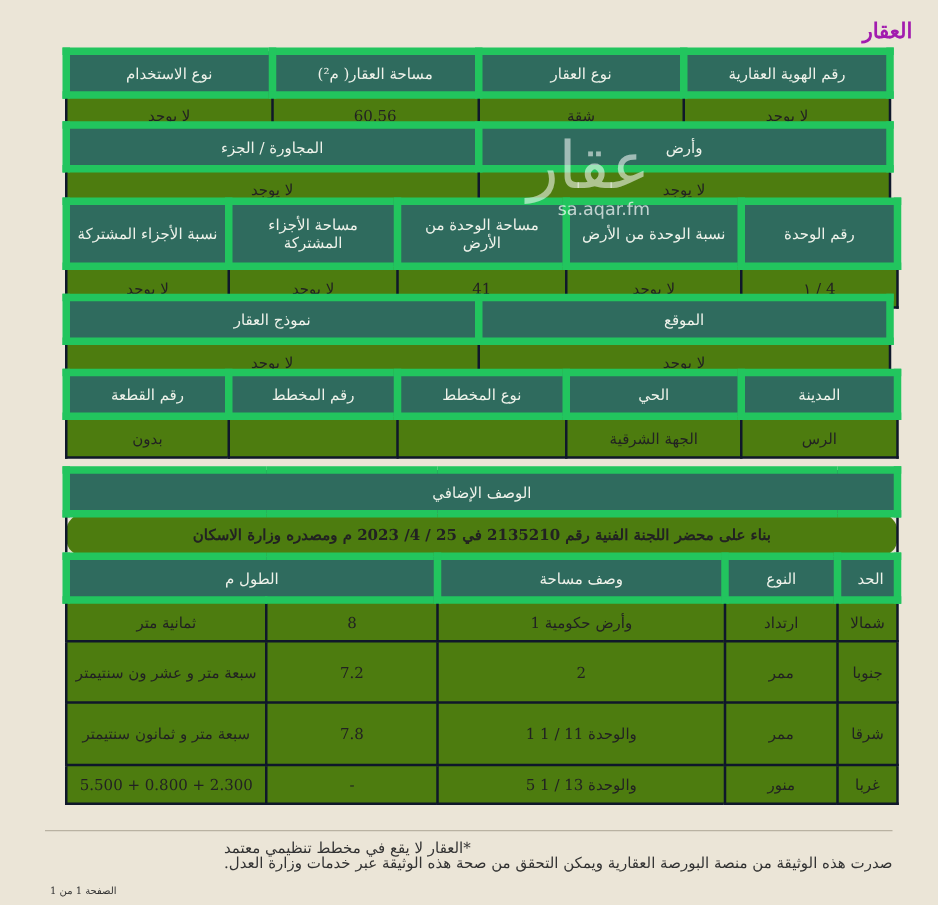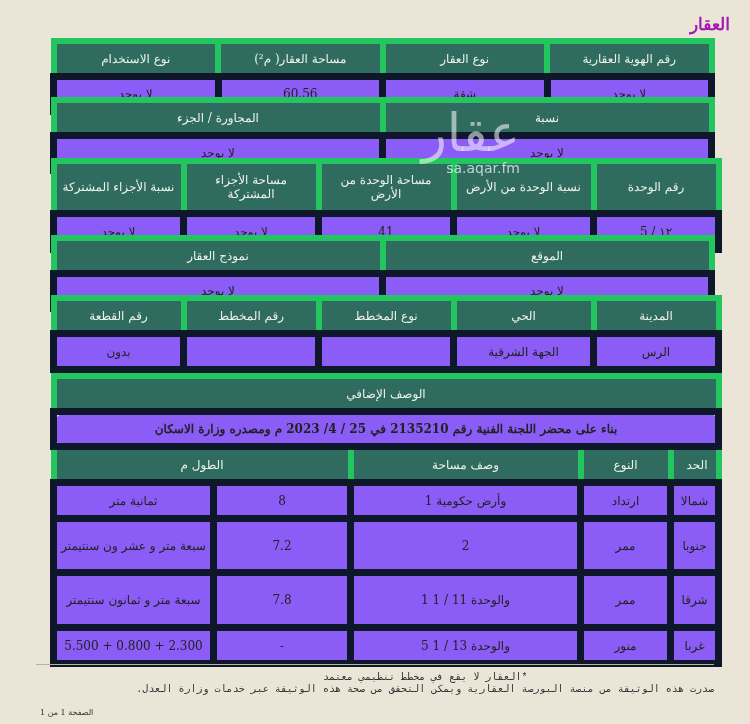--- a/index.html
+++ b/index.html
@@ -16,22 +16,22 @@
   table.grid {
     position:absolute; left:50px; width:665px;
     border-collapse:collapse; table-layout:fixed; direction:rtl;
   }
   table.grid th {
     background:#2f6b5e; color:#eef2ea; font-weight:normal;
     font-size:12px; text-align:center; padding:0 4px; line-height:14px;
     border:6px solid #22c55e;
   }
   table.grid td {
-    background:#8b5cf6; color:#222; font-size:12px; text-align:center;
-    border:7px solid #0f172a; padding:0 4px; line-height:14px;
+    background:#4d7c0f; color:#222; font-size:12px; text-align:center;
+    border:2px solid #0f172a; padding:0 4px; line-height:14px;
   }
   table.grid th.th-right { text-align:right; padding-right:8px; }
   .desc-title { font-size:13px; }
   .desc-text { font-size:13px; font-weight:bold;border-radius:14px; }
 
   #t1 { top:38px; } #t1 th { height:29px; } #t1 td { height:28px; }
   #t2 { top:97px; } #t2 th { height:29px; } #t2 td { height:28px; }
   #t3 { top:158px; } #t3 th { height:46px; } #t3 td { height:29px; }
   #t4 { top:235px; } #t4 th { height:29px; } #t4 td { height:28px; }
   #t5 { top:295px; } #t5 th { height:29px; } #t5 td { height:29px; }
@@ -56,21 +56,21 @@
     font-family:"DejaVu Sans", sans-serif; font-size:14px; line-height:14px;
     color:rgba(255,255,255,0.7);
   }
 
   .footer-line {
     position:absolute; left:36px; right:36px; top:664px;
     border-top:1px solid #b9b2a2;
   }
   .footer-note {
     position:absolute; right:36px; top:672px; direction:rtl;
-    font-size:10px; color:#333; text-align:center; line-height:12px;font-family:Liberation Mono, monospace;
+    font-size:12px; color:#333; text-align:left; line-height:12px;
   }
   .footer-page {
     position:absolute; left:40px; top:684px; direction:rtl;
     font-size:8px; color:#333;margin-top:24px;
   }
 </style>
 </head>
 <body>
 
 <div class="page-title">العقار</div>
@@ -88,21 +88,21 @@
     <td>شقة</td>
     <td>60.56</td>
     <td>لا يوجد</td>
   </tr>
 </tbody>
   </table>
 
 <table class="grid" id="t2">
   <tbody>
       <tr>
-    <th>نسبة</th>
+    <th>وأرض</th>
     <th>المجاورة / الجزء</th>
   </tr>
   <tr>
     <td>لا يوجد</td>
     <td>لا يوجد</td>
   </tr>
 </tbody>
   </table>
 
 <table class="grid" id="t3">
@@ -115,21 +115,21 @@
   </colgroup>
   <tbody>
       <tr>
     <th>رقم الوحدة</th>
     <th>نسبة الوحدة من الأرض</th>
     <th>مساحة الوحدة من الأرض</th>
     <th>مساحة الأجزاء المشتركة</th>
     <th>نسبة الأجزاء المشتركة</th>
   </tr>
   <tr>
-    <td>١٢ / 5</td>
+    <td>4 / ١</td>
     <td>لا يوجد</td>
     <td>41</td>
     <td>لا يوجد</td>
     <td>لا يوجد</td>
   </tr>
 </tbody>
   </table>
 
 <table class="grid" id="t4">
   <tbody>

